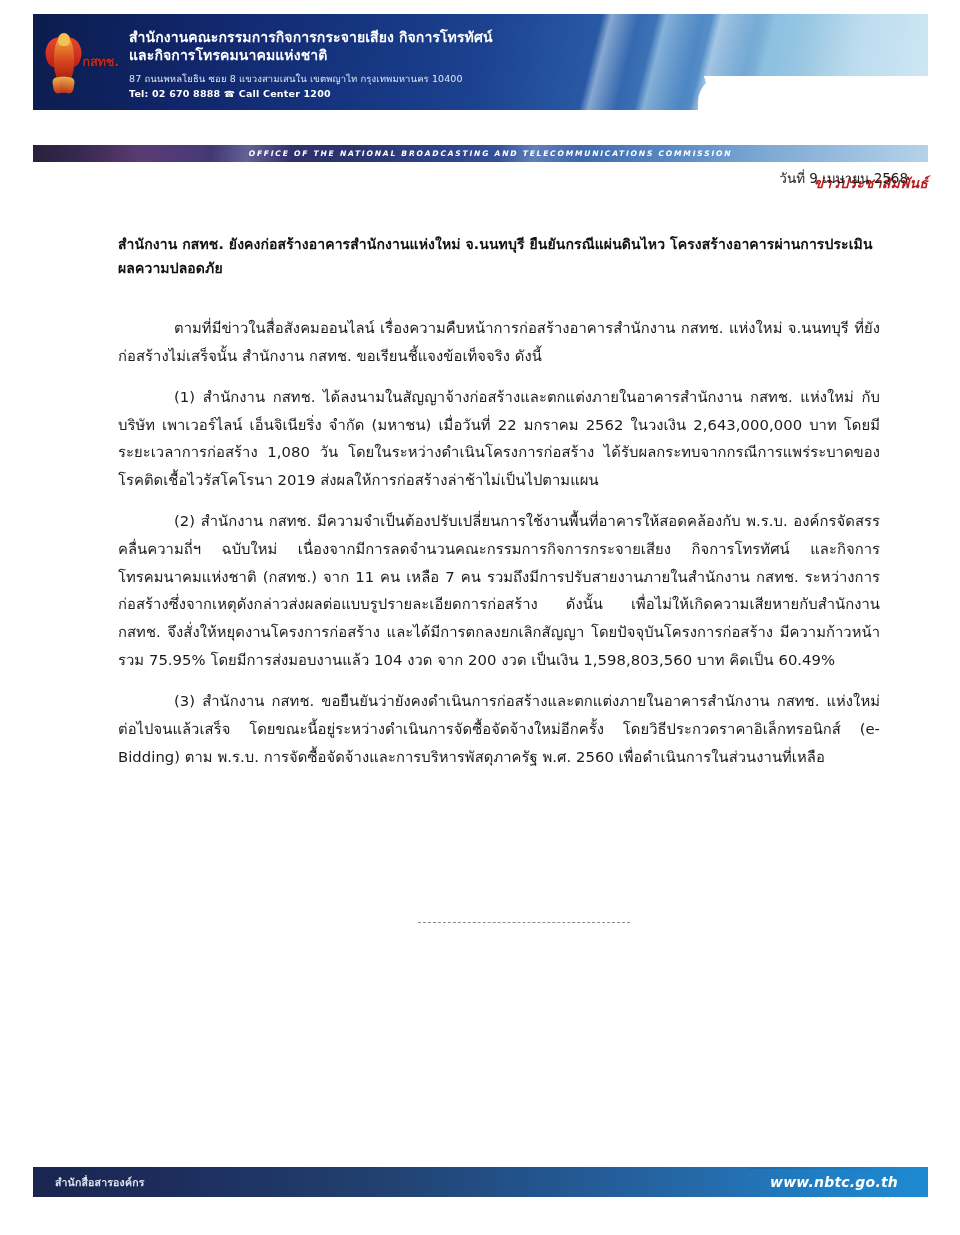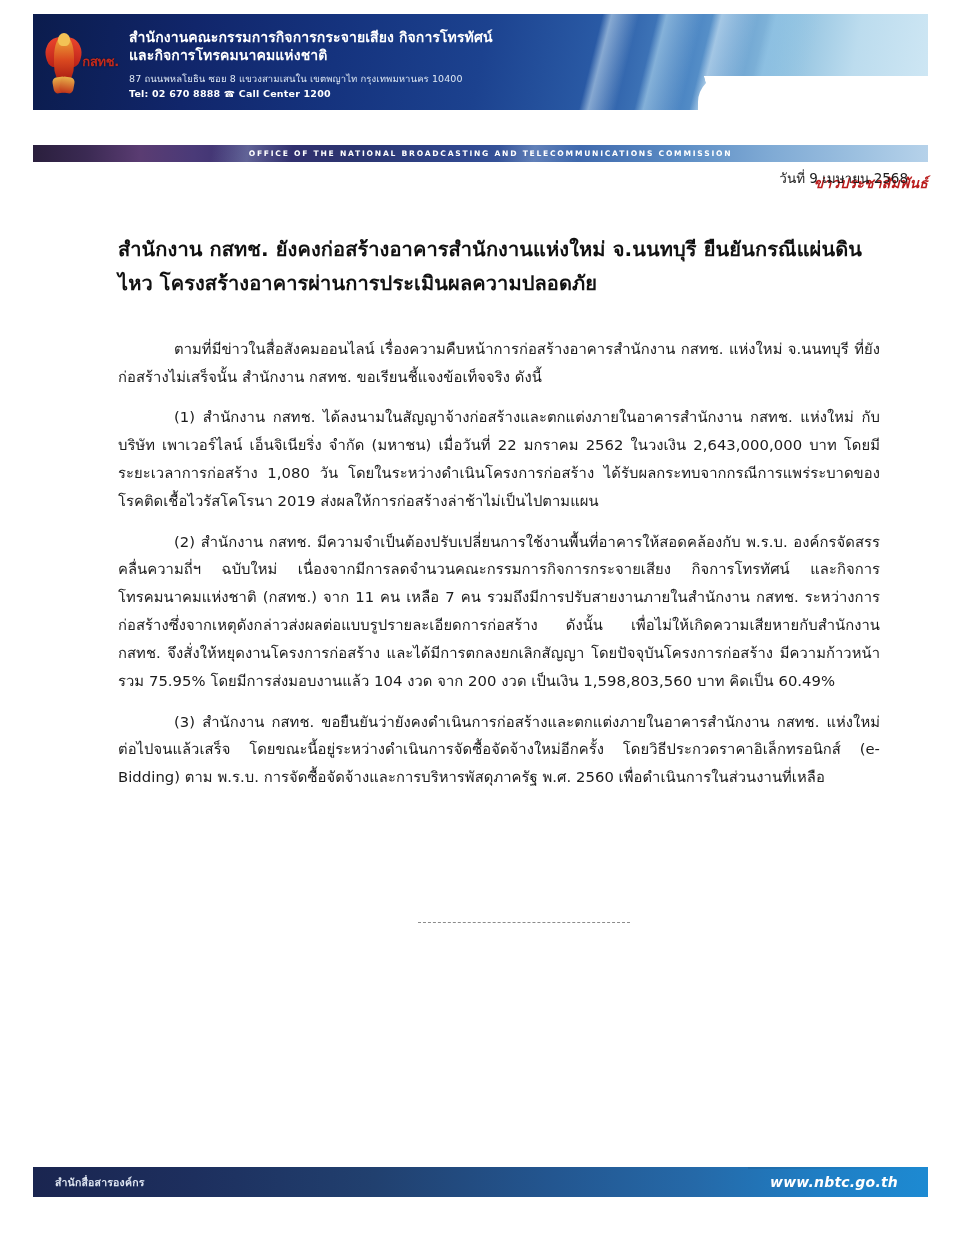--- a/index.html
+++ b/index.html
@@ -141,20 +141,21 @@
     left: 33px; top: 145px;
     width: 895px; height: 17px;
     background:
       linear-gradient(96deg, rgba(255,255,255,0) 20%, rgba(190,215,240,0.30) 24%, rgba(255,255,255,0) 29%),
       linear-gradient(96deg, rgba(255,255,255,0) 52%, rgba(200,222,244,0.28) 56%, rgba(255,255,255,0) 61%),
       linear-gradient(90deg,#2a1f3d 0%, #3b2a53 6%, #5a3c72 12%, #4a3a78 18%, #332e6e 26%, #2b3570 36%, #31488f 48%, #3d66ab 60%, #5b8cc4 72%, #7ea9d4 82%, #9cc0e0 92%, #b6d2ea 100%);
     display: flex;
     align-items: center;
     justify-content: center;
     overflow: hidden;
+    font-style: italic;
   }
   .blue-stripe-text {
     font-size: 7.6px;
     font-weight: bold;
     color: #ffffff;
     letter-spacing: 1.75px;
     white-space: nowrap;
     text-align: center;
     width: 100%;
     padding-left: 20px;
@@ -168,21 +169,21 @@
     color: #1a1a1a;
   }
 
   
   .doc-body {
     position: absolute;
     left: 118px; top: 232px;
     width: 762px;
   }
   .doc-title {
-    font-size: 20px;
+    font-size: 14px;
     font-weight: bold;
     color: #111111;
     line-height: 1.72;
     letter-spacing: 0.1px;
     margin: 0 0 34px 0;
     text-align: left;
   }
   .para {
     font-size: 14.8px;
     color: #1b1b1b;

